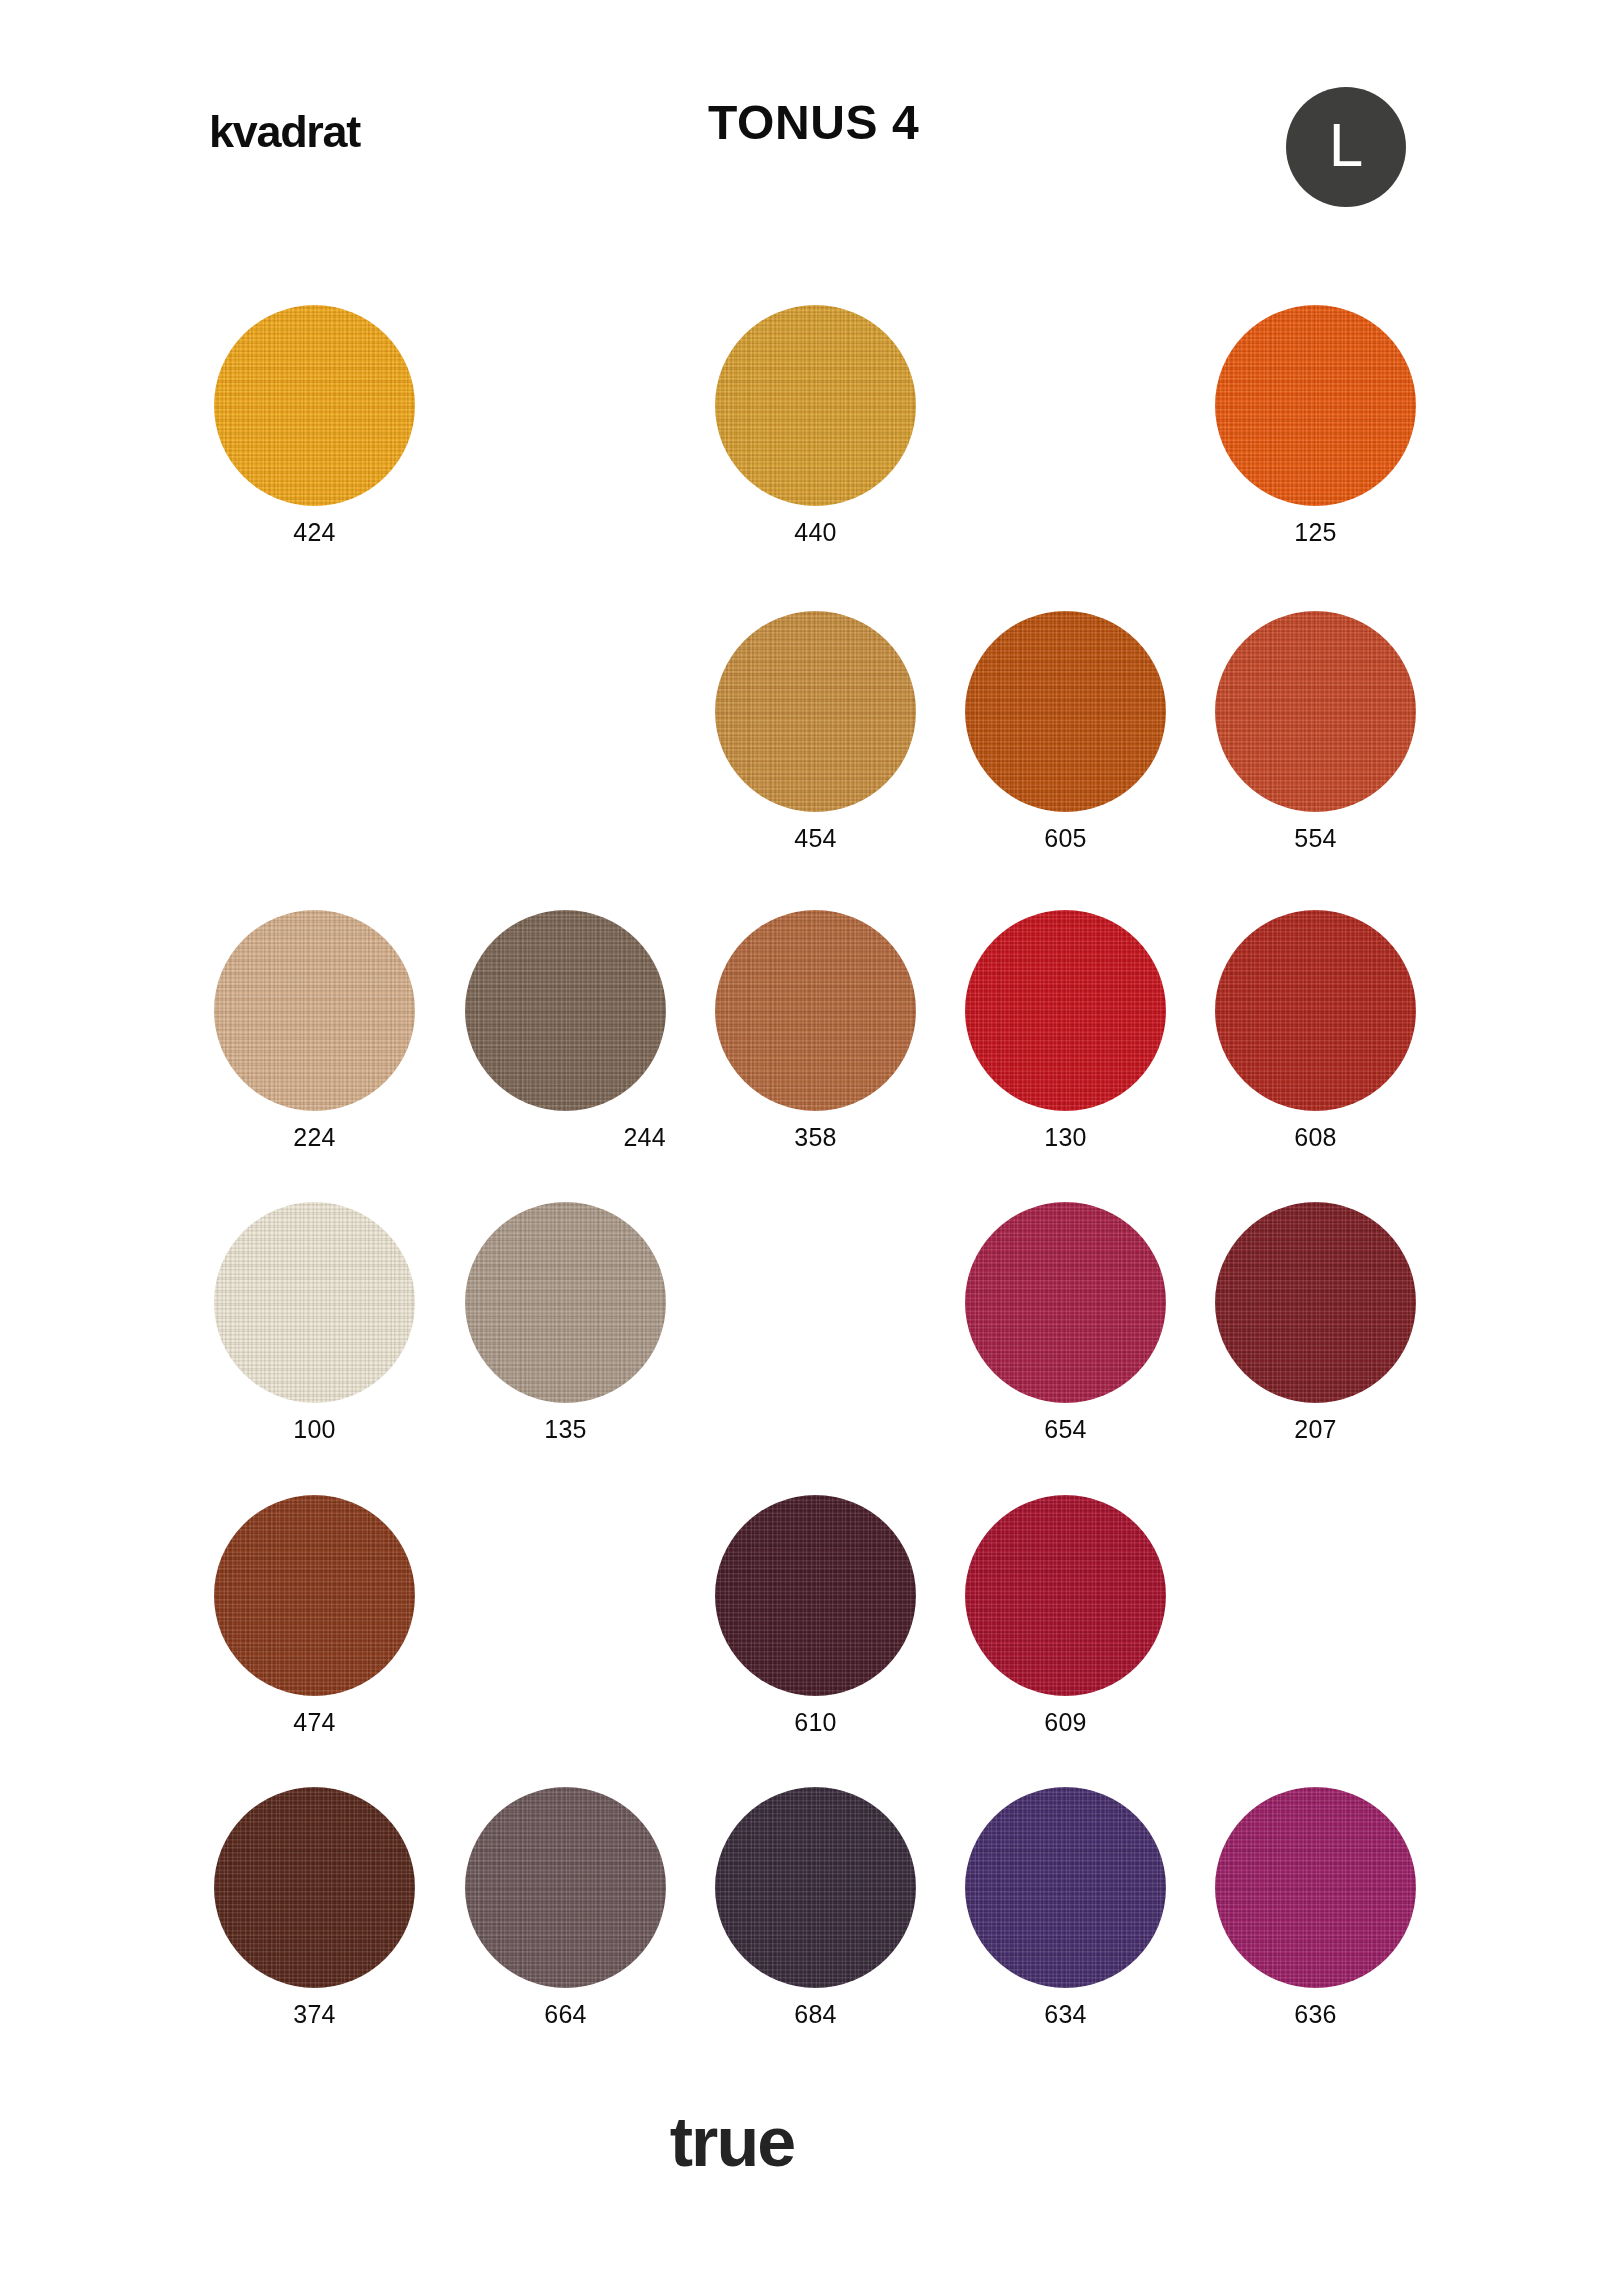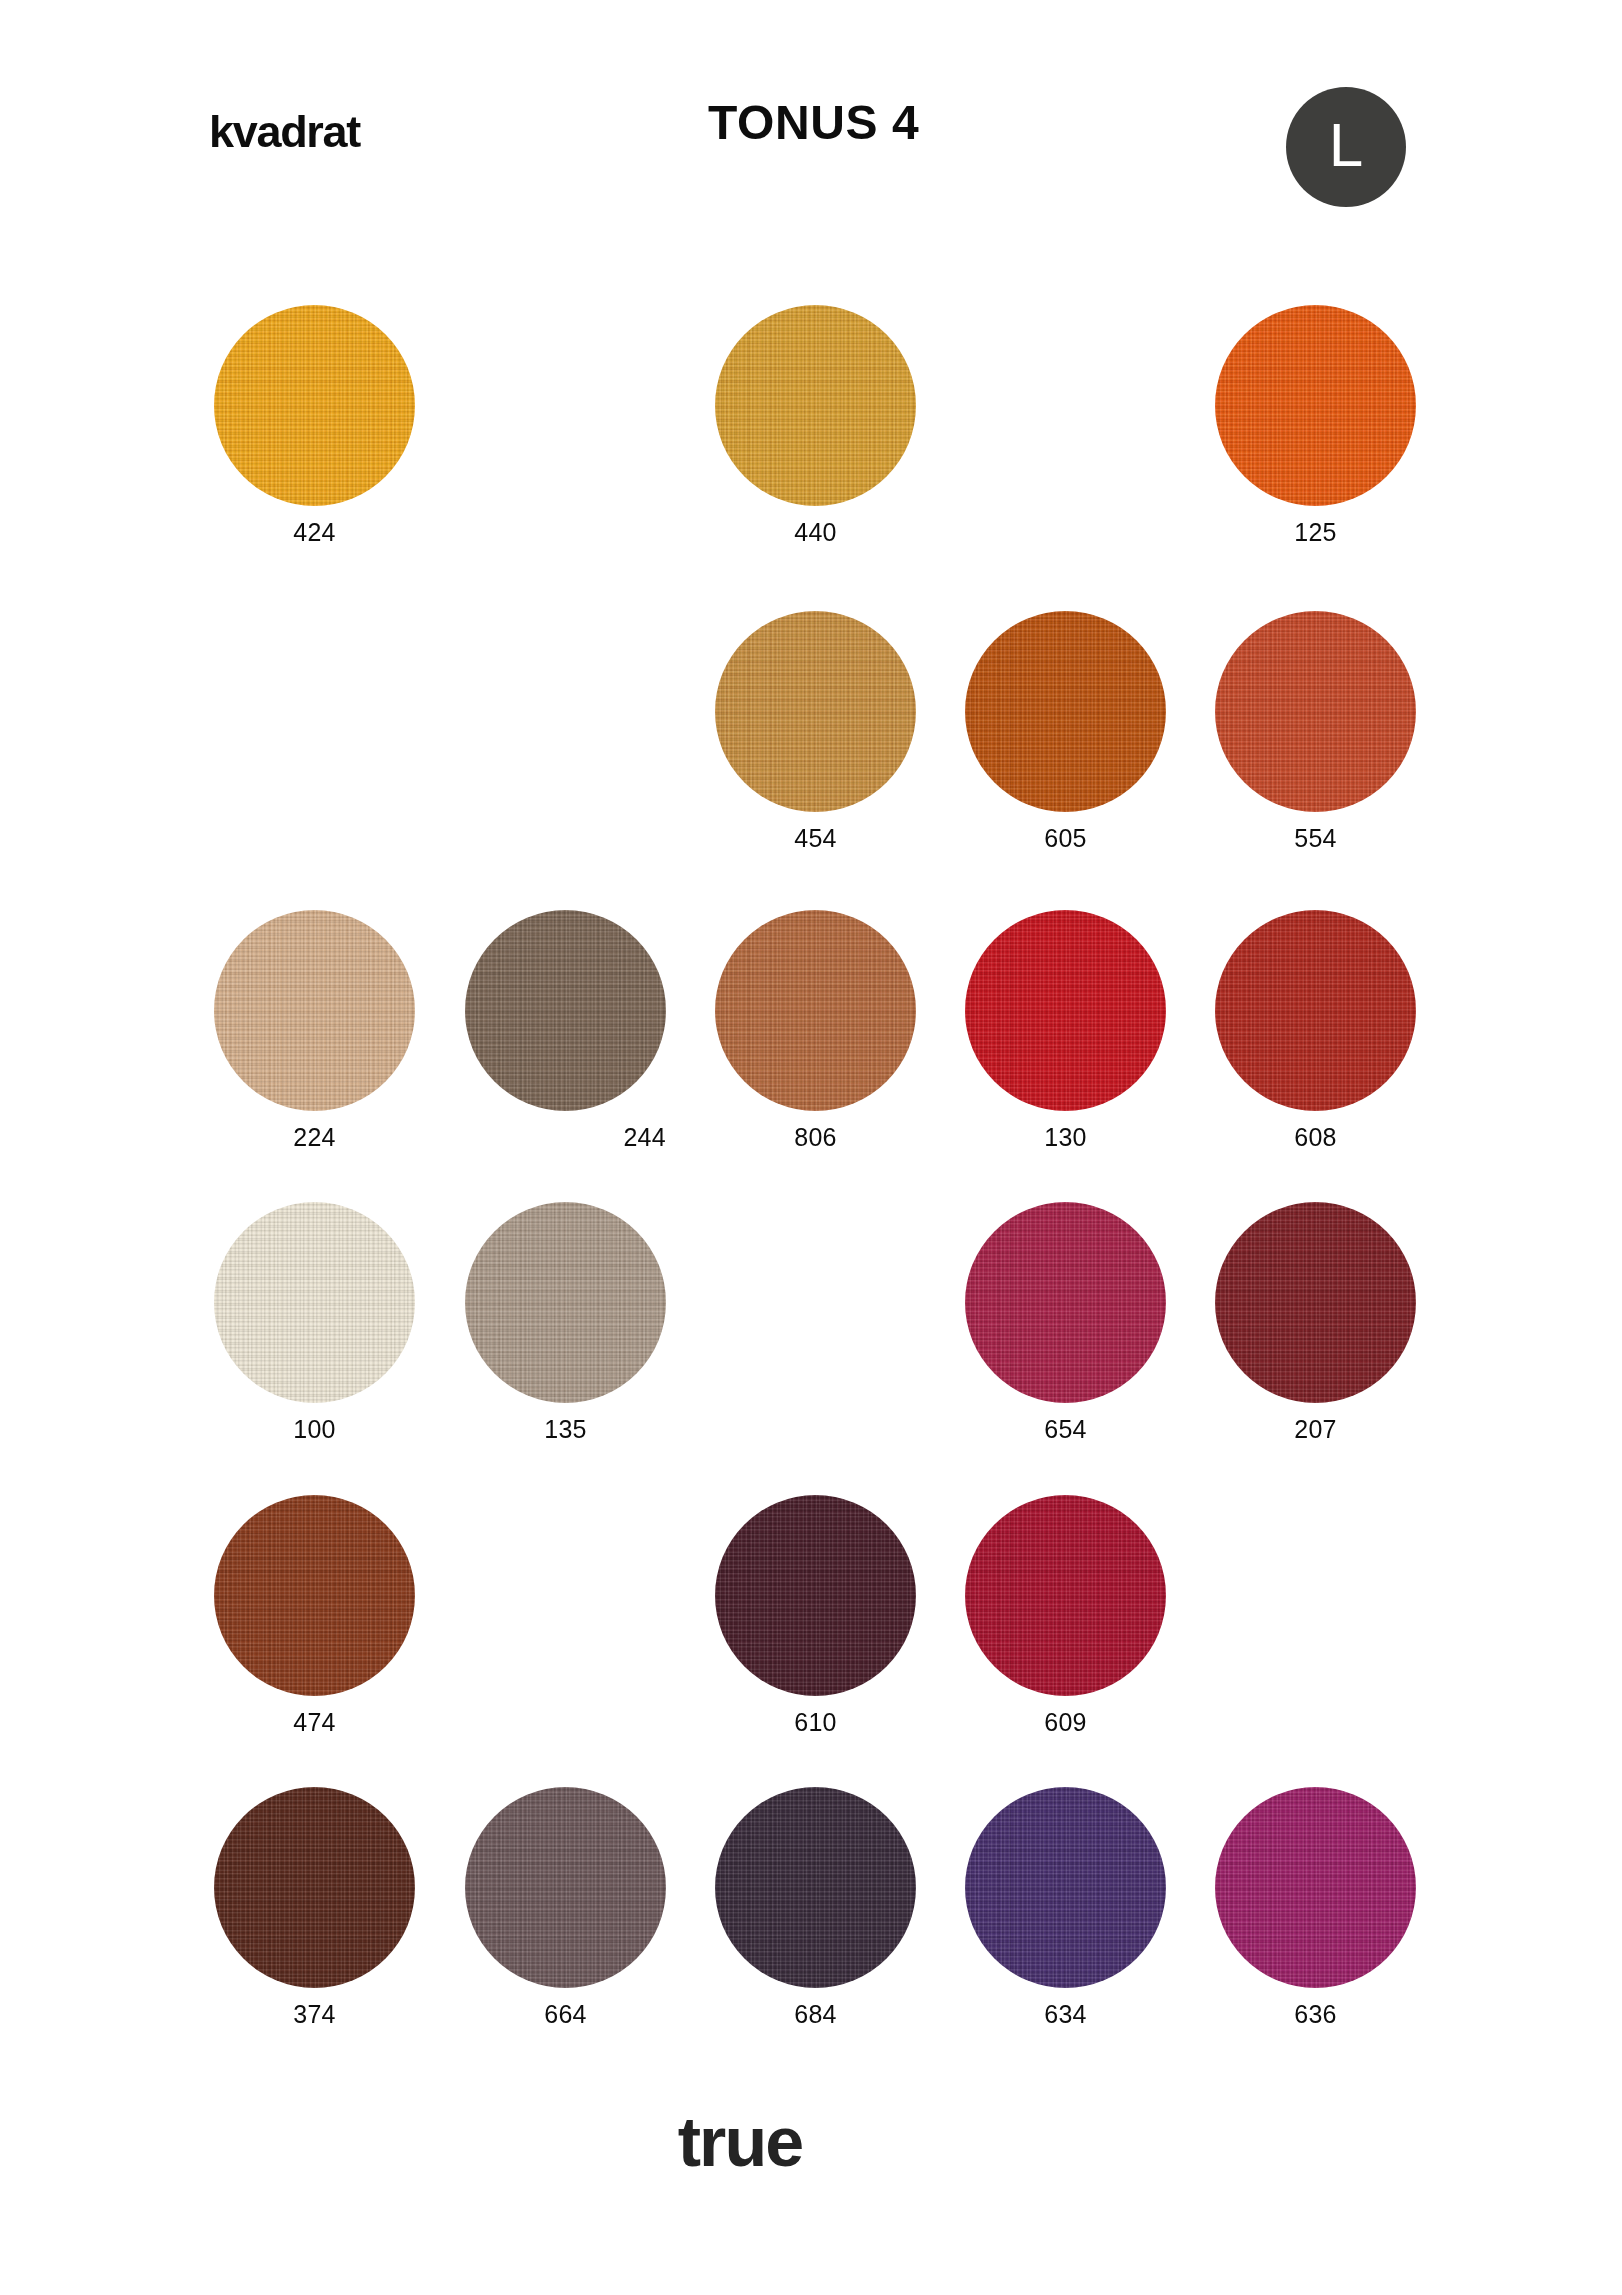--- a/index.html
+++ b/index.html
@@ -155,21 +155,21 @@
     font-size: 25px;
     font-weight: 400;
     color: #0d0d0d;
     letter-spacing: 0.3px;
     line-height: 1;
   }
 
   
   .footer {
     position: absolute;
-    left: 8px;
+    left: 0;
     bottom: 0;
     width: 1464px;
     height: 208px;
   }
   .footer-logo {
     position: absolute;
     left: 0;
     right: 0;
     top: 19.5px;
     text-align: center;
@@ -221,21 +221,21 @@
       <div class="swatch-cell" style="left: 214px; top: 910px;">
         <div class="swatch-disc" style="background-color: rgb(214, 177, 142);"></div>
         <div class="swatch-label">224</div>
       </div>
       <div class="swatch-cell" style="left: 465px; top: 910px; text-align: right;">
         <div class="swatch-disc" style="background-color: rgb(125, 104, 87);"></div>
         <div class="swatch-label">244</div>
       </div>
       <div class="swatch-cell" style="left: 715px; top: 910px;">
         <div class="swatch-disc" style="background-color: rgb(181, 107, 64);"></div>
-        <div class="swatch-label">806</div>
+        <div class="swatch-label">358</div>
       </div>
       <div class="swatch-cell" style="left: 965px; top: 910px;">
         <div class="swatch-disc" style="background-color: rgb(200, 21, 31);"></div>
         <div class="swatch-label">130</div>
       </div>
       <div class="swatch-cell" style="left: 1215px; top: 910px;">
         <div class="swatch-disc" style="background-color: rgb(176, 42, 32);"></div>
         <div class="swatch-label">608</div>
       </div>
       <div class="swatch-cell" style="left: 214px; top: 1202px;">

